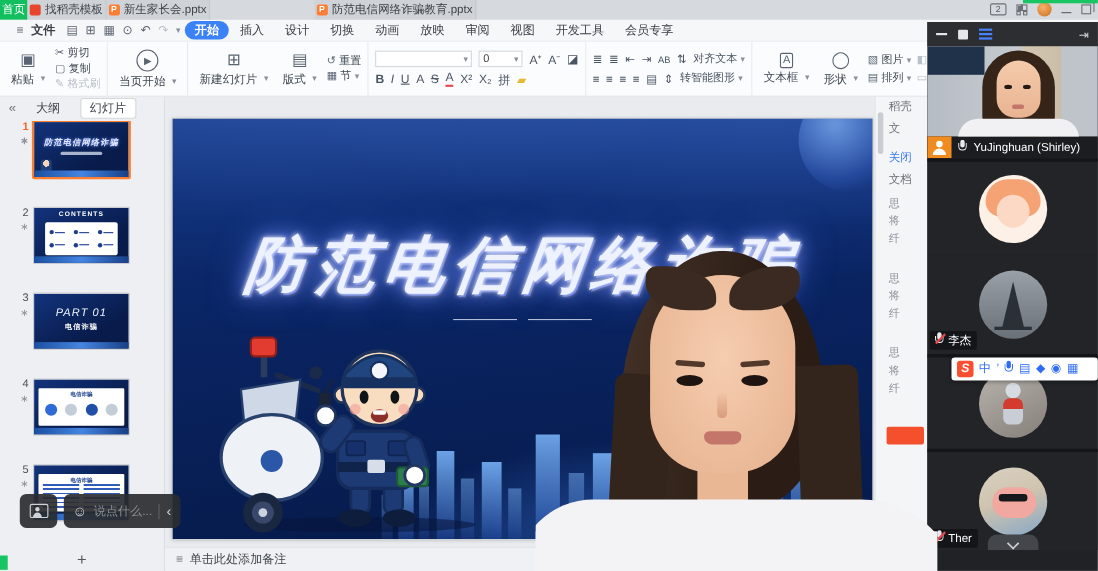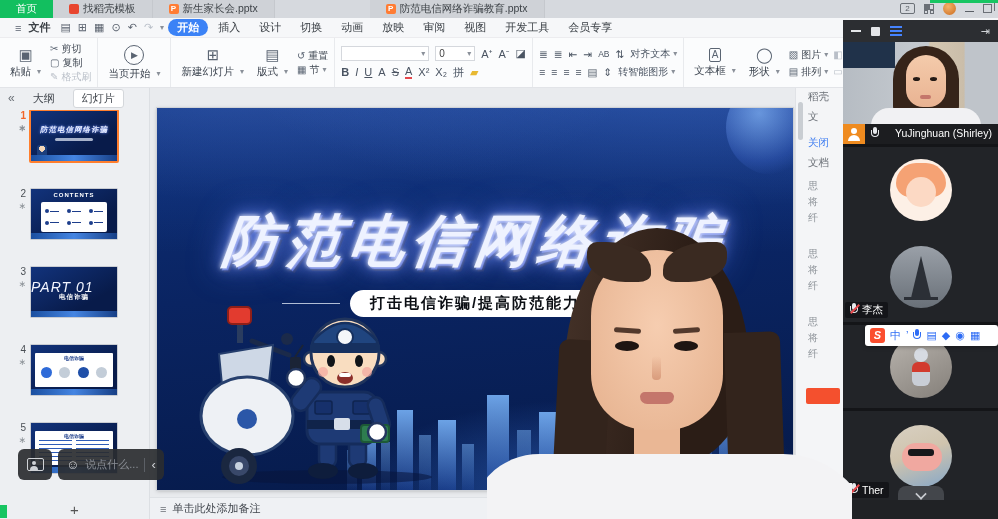--- a/index.html
+++ b/index.html
@@ -1,20 +1,20 @@
 <!DOCTYPE html>
 <html><head>
 <meta charset="utf-8">
 <style>
   *{margin:0;padding:0;box-sizing:border-box;font-family:"Liberation Sans",sans-serif}
   html,body{width:998px;height:519px;overflow:hidden;background:#e9ebee}
   .app{position:absolute;inset:0;width:998px;height:519px}
   
   .tabbar{position:absolute;left:0;top:0;width:998px;height:18px;background:#d6d9de;display:flex;align-items:stretch;font-size:10.5px;color:#3f4449}
-  .tab{display:flex;align-items:center;gap:4px;padding:0 16px;border-right:1px solid #c5c8cd;background:#cfd2d7;white-space:nowrap}
+  .tab{display:flex;align-items:center;gap:4px;padding:0 2px;border-right:1px solid #c5c8cd;background:#cfd2d7;white-space:nowrap}
   .tab.active{background:#12bf5f;color:#fff;border:none}
   .tab-ico{width:10px;height:10px;border-radius:2px;display:inline-block}
   .tab-ico.docer{background:#e8452e}
   .tab-ico.ppt{background:#ff7c33;color:#fff;font-size:8px;line-height:10px;text-align:center;font-weight:bold}
   .tab-spacer{width:95px;background:#d6d9de}
   .sharebar{position:absolute;left:432px;top:0;height:18px;display:flex;align-items:center;gap:8px;background:#3b3e44;color:#e8eaed;border-radius:0 0 4px 4px;padding:0 10px;font-size:10.5px}
   .eq{display:inline-flex;align-items:flex-end;gap:1px;height:10px}
   .eq i{width:2px;background:#2ad163;display:block}
   .eq i:nth-child(1){height:4px}.eq i:nth-child(2){height:9px}.eq i:nth-child(3){height:6px}
   .share-div{width:1px;height:10px;background:#5a5d63}
@@ -76,21 +76,21 @@
   .sitem.sel .thumb{outline:2px solid #ff7e2d;outline-offset:-1px}
   .thumb .city{position:absolute;left:0;right:0;bottom:0;height:6px;background:linear-gradient(90deg,#1b4fa0,#4585e2,#173f86)}
   .t-title1{position:absolute;left:0;right:0;top:14px;text-align:center;font-size:7.5px;font-weight:bold;font-style:italic;color:#e4ebff;text-shadow:0 0 3px #6d8cff;letter-spacing:1px;white-space:nowrap}
   .t-sub1{position:absolute;left:24px;right:24px;top:27px;height:3px;background:#cfd8ea;border-radius:2px;opacity:.8}
   .t-cop{position:absolute;left:6px;bottom:4px;width:10px;height:12px;background:radial-gradient(circle at 50% 30%,#f5d6b8 0 30%,#1d3f7d 31%);border-radius:3px}
   .t-contents{position:absolute;left:0;right:0;top:3px;text-align:center;font-size:6px;font-weight:bold;color:#fff;letter-spacing:1px}
   .t-box{position:absolute;left:10px;top:13px;width:66px;height:30px;background:#fff;border-radius:2px;display:grid;grid-template-columns:repeat(3,1fr);align-content:space-evenly;justify-items:center}
   .t-li{display:flex;align-items:center;gap:1px}
   .t-li i{width:4px;height:4px;border-radius:50%;background:#1d3e8c}
   .t-li b{width:9px;height:1.5px;background:#1d3e8c}
-  .t-part{position:absolute;left:0;right:0;top:12px;font-size:14px;font-style:italic;color:#f2f5ff;letter-spacing:1px}
+  .t-part{position:absolute;left:0;right:0;top:12px;text-align:center;font-size:10px;font-style:italic;color:#f2f5ff;letter-spacing:1px}
   .t-part2{position:absolute;left:0;right:0;top:26px;text-align:center;font-size:6.5px;font-weight:bold;color:#fff;letter-spacing:1px}
   .t-page{position:absolute;left:4px;top:8px;right:4px;bottom:8px;background:#fff;border-radius:1px;overflow:hidden}
   .t-ptitle{position:absolute;left:0;right:0;top:2px;text-align:center;font-size:5px;font-weight:bold;color:#1d3e8c}
   .t-circles{position:absolute;left:6px;right:6px;top:14px;display:flex;justify-content:space-between}
   .t-circles i{width:11px;height:11px;border-radius:50%}
   .t-circles i:nth-child(1){background:#2f6bd8}.t-circles i:nth-child(2){background:#c3cdd8}
   .t-circles i:nth-child(3){background:#1f4fa8}.t-circles i:nth-child(4){background:#c3cdd8}
   .t-2col{position:absolute;left:4px;right:4px;top:9px;bottom:2px;display:flex;gap:4px}
   .t-2col i{flex:1;background:repeating-linear-gradient(#2e5cb8 0 1.5px,transparent 1.5px 4px)}
   .addrow{position:absolute;left:0;right:0;bottom:0;height:20px;display:flex;align-items:center;justify-content:center;font-size:15px;color:#555;background:#edeff2}
@@ -144,21 +144,21 @@
   .mv-hair{position:absolute;left:50px;top:4px;width:66px;height:78px;background:#362419;border-radius:33px 33px 18px 18px}
   .mv-face{position:absolute;left:63px;top:13px;width:40px;height:52px;background:linear-gradient(#f4cbab,#e9b392);border-radius:20px 20px 17px 17px}
   .mv-eye{position:absolute;top:22px;width:7px;height:3.5px;background:#241a15;border-radius:50%}
   .mv-eye.l{left:7px}.mv-eye.r{left:24px}
   .mv-lip{position:absolute;left:14px;top:40px;width:11px;height:4px;background:#c4766b;border-radius:3px}
   .mv-shirt{position:absolute;left:28px;top:66px;width:110px;height:18px;background:#f1f1f3;border-radius:22px 22px 0 0}
   .m-namebar{height:20px;background:#1c1d20;display:flex;align-items:center;flex:none}
   .nb-badge{width:22px;height:20px;background:#ef8b1f;position:relative;flex:none}
   .nb-badge::before{content:"";position:absolute;left:8px;top:4px;width:6px;height:6px;border-radius:50%;background:#fff}
   .nb-badge::after{content:"";position:absolute;left:5px;top:11px;width:12px;height:6px;border-radius:6px 6px 0 0;background:#fff}
-  .nb-name{display:flex;gap:16px;color:#fff;font-size:10.5px;padding:0 6px;white-space:nowrap;overflow:hidden}
+  .nb-name{display:flex;align-items:center;gap:6px;color:#fff;font-size:10.5px;padding:0 6px;white-space:nowrap;overflow:hidden}
   .m-row{position:relative;flex:none;background:#222428;border-top:3px solid #141518;display:flex;align-items:center;justify-content:center}
   .m-row.r2{height:88px}.m-row.r3{height:90px;border-top:none}.m-row.r4{height:86px}.m-row.r5{height:92px}
   .ava{width:62px;height:62px;border-radius:50%;position:relative;overflow:hidden;flex:none}
   .ava.anime{background:#fdf0e6}
   .ava.anime::before{content:"";position:absolute;left:6px;top:4px;width:50px;height:34px;background:#f5a274;border-radius:26px 26px 18px 18px}
   .ava.anime::after{content:"";position:absolute;left:16px;top:18px;width:30px;height:30px;background:#fcd9c4;border-radius:50%}
   .ava.eiffel{background:linear-gradient(#9aa0a8,#697078)}
   .ava.eiffel::before{content:"";position:absolute;left:50%;top:10px;margin-left:-3px;border-left:10px solid transparent;border-right:10px solid transparent;border-bottom:42px solid #2b2f36;width:0;transform:translateX(-7px)}
   .ava.eiffel::after{content:"";position:absolute;left:14px;bottom:8px;width:34px;height:3px;background:#2b2f36}
   .ava.ultra{background:linear-gradient(150deg,#b9b4ae,#847f79)}
@@ -541,21 +541,20 @@
         <i class="sk sk11"></i>
         <i class="sk sk12"></i>
         <i class="sk sk13"></i>
         <i class="sk sk14"></i>
         <i class="sk sk15"></i>
         <i class="sk sk16"></i>
         <i class="sk sk17"></i>
       <div class="s-title">防范电信网络诈骗</div>
       <div class="s-subwrap">
         <span class="s-line"></span>
-        <span class="s-pill">打击电信诈骗/提高防范能力</span>
         <span class="s-line"></span>
       </div>
       <svg class="cartoon" viewBox="0 0 300 185">
         <ellipse cx="150" cy="178" rx="105" ry="7" fill="#07143a" opacity="0.55"></ellipse>
         <rect x="60" y="20" width="6" height="24" fill="#2a3c5f"></rect>
         <rect x="51" y="8" width="23" height="17" rx="4" fill="#e23b2f" stroke="#8f1f18" stroke-width="2"></rect>
         <path d="M75 42 L112 56" stroke="#1b2a4a" stroke-width="5" stroke-linecap="round"></path>
         <circle cx="110" cy="40" r="6" fill="#1b2a4a"></circle>
         <polygon points="42,55 96,46 91,92 46,96" fill="#dfe8f2" opacity="0.92" stroke="#27406e" stroke-width="2"></polygon>
         <ellipse cx="70" cy="117" rx="46" ry="39" fill="#eef1f5" stroke="#27406e" stroke-width="3"></ellipse>

